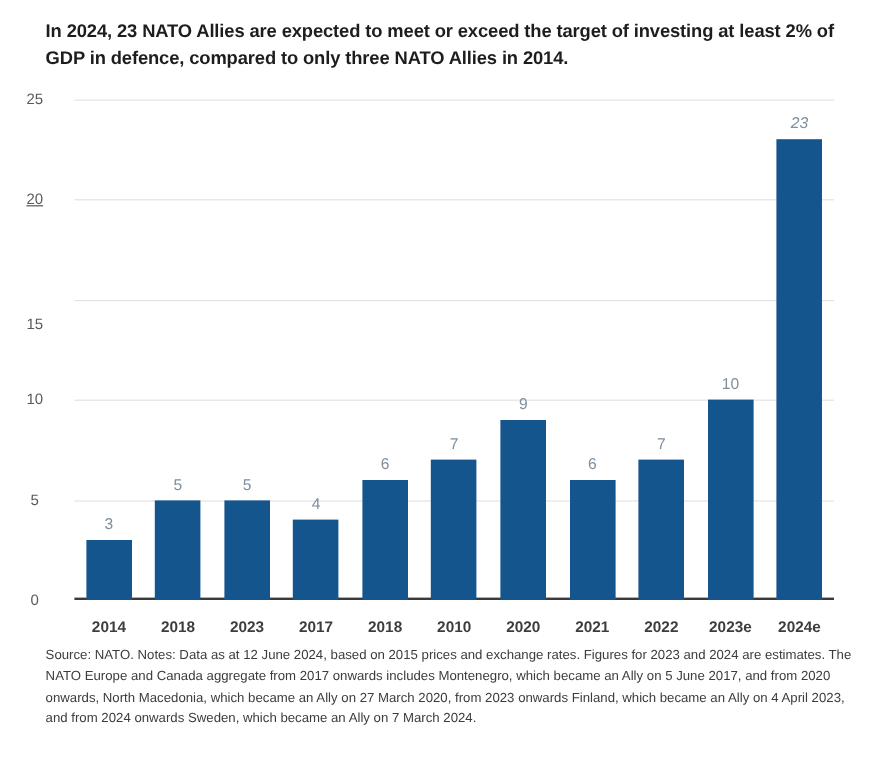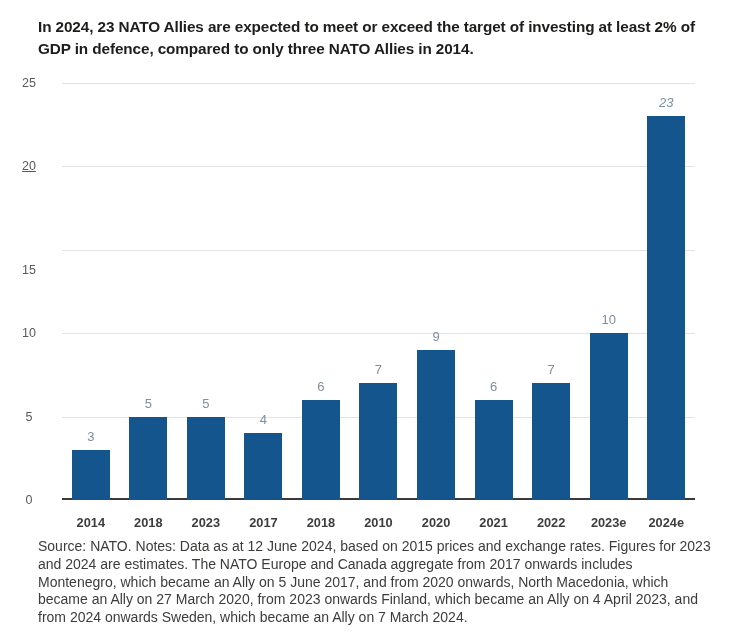--- a/index.html
+++ b/index.html
@@ -114,21 +114,21 @@
     white-space: nowrap;
     font-weight: bold;
   }
 
   
   .footnote {
     position: absolute;
     left: 38px;
     top: 538px;
     width: 676px;
-    font-size: 14px;
+    font-size: 11px;
     line-height: 17.8px;
     color: #3c3c3b;
   }
 </style>
 </head>
 <body>
 
 <div class="page">
 
   <div class="title">In 2024, 23 NATO Allies are expected to meet or exceed the target of investing at least 2% of GDP in defence, compared to only three NATO Allies in 2014.</div>

